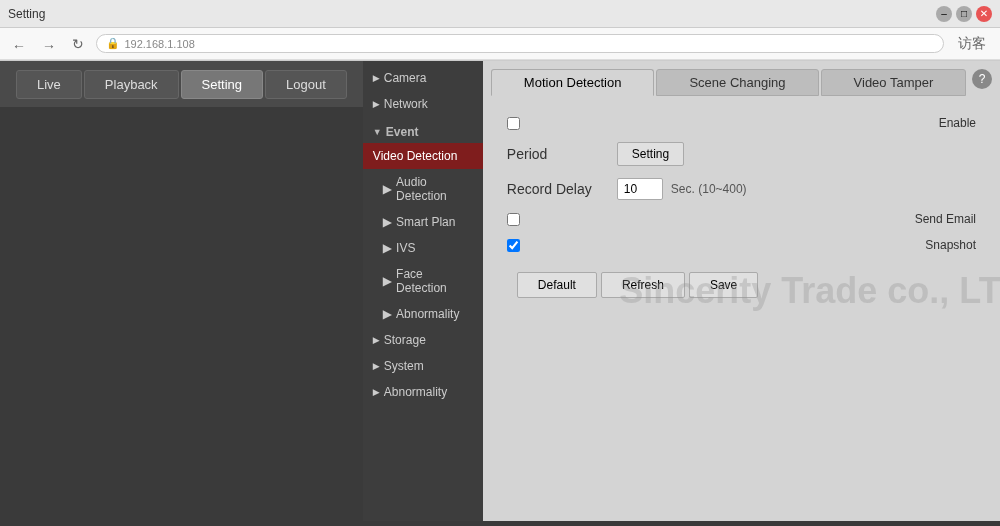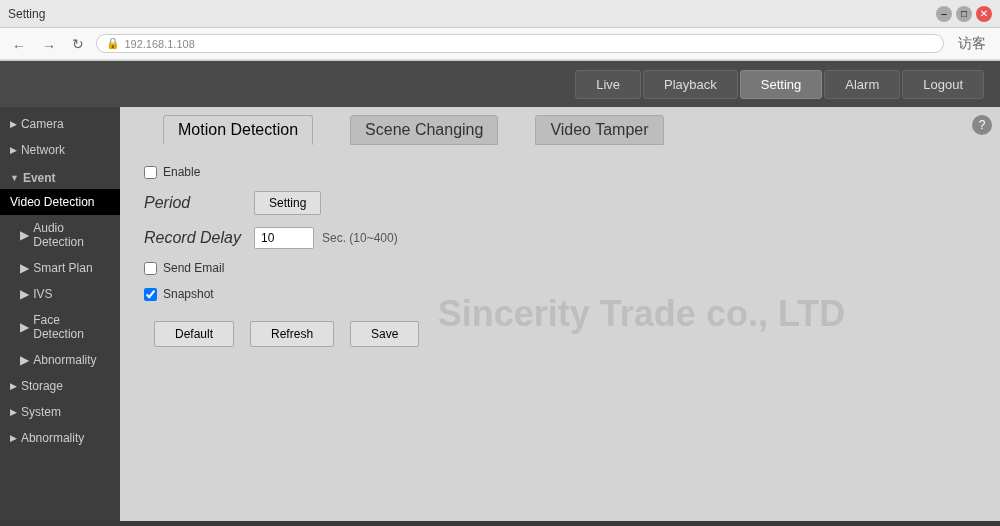--- a/index.html
+++ b/index.html
@@ -15,58 +15,58 @@
     .title-btn.min { background: #aaa; }
     .title-btn.max { background: #aaa; }
     .nav-bar { display: flex; align-items: center; padding: 4px 8px; height: 32px; gap: 8px; background: #f8f8f8; border-bottom: 1px solid #ddd; }
     .nav-btn { background: none; border: none; cursor: pointer; font-size: 14px; color: #666; padding: 2px 4px; }
     .address-bar { flex: 1; border: 1px solid #ccc; border-radius: 12px; padding: 2px 10px; font-size: 12px; background: white; display: flex; align-items: center; gap: 4px; }
     .address-bar span { color: #888; font-size: 11px; }
     .address-text { color: #333; font-size: 12px; }
     .search-btn { background: none; border: none; cursor: pointer; font-size: 14px; color: #666; padding: 2px 6px; }
 
     
-    .app-container { display: flex; flex-direction: column; height: 460px; background: #3a3a3a; }
+    .app-container { display: flex; flex-direction: row; height: 460px; background: #3a3a3a; }
 
     
     .top-nav { background: #4a4a4a; display: flex; justify-content: flex-end; align-items: center; padding: 6px 16px; height: 46px; gap: 2px; }
     .top-nav-btn { padding: 6px 20px; border: 1px solid #666; background: #555; color: #ddd; cursor: pointer; font-size: 13px; border-radius: 3px; }
     .top-nav-btn.active { background: #777; color: white; border-color: #888; }
 
     
     .content-area { display: flex; flex: 1; }
 
     
     .sidebar { width: 120px; background: #3d3d3d; color: #ccc; font-size: 12px; padding-top: 4px; }
     .sidebar-item { padding: 6px 10px; cursor: pointer; display: flex; align-items: center; gap: 4px; }
-    .sidebar-item.active { background: #000000; color: white; }
+    .sidebar-item.active { background: #7f1d1d; color: white; }
     .sidebar-item.section { font-weight: bold; color: #bbb; padding: 8px 10px 4px; }
     .sidebar-arrow { font-size: 9px; }
 
     
     .main-panel { flex: 1; background: #d4d4d4; padding: 8px; position: relative; }
 
     
     .tabs { display: flex; gap: 2px; margin-bottom: 12px; }
-    .tab { padding: 5px 14px; background: #bdbdbd; border: 1px solid #aaa; cursor: pointer; font-size: 16px; color: #333; border-radius: 3px 3px 0 0; margin-left: 35px; }
+    .tab { padding: 5px 32px; background: #bdbdbd; border: 1px solid #aaa; cursor: pointer; font-size: 13px; color: #333; border-radius: 3px 3px 0 0; }
     .tab.active { background: #d4d4d4; border-bottom-color: #d4d4d4; color: #000; }
 
     
     .form-area { padding: 8px 16px; }
     .form-row { display: flex; align-items: center; margin-bottom: 12px; }
-    .form-label { width: 110px; font-size: 16px; color: #333; font-style: italic; }
-    .checkbox-row { display: flex; align-items: center; gap: 6px; margin-bottom: 12px; }
+    .form-label { width: 110px; font-size: 14px; color: #333; }
+    .checkbox-row { display: flex; align-items: center; gap: 6px; margin-bottom: 12px; justify-content: space-between; }
     .checkbox-row label { font-size: 12px; color: #333; }
     input[type="checkbox"] { cursor: pointer; }
     input[type="text"], input[type="number"] { border: 1px solid #aaa; padding: 3px 6px; font-size: 12px; background: white; border-radius: 2px; }
     .btn-setting { padding: 4px 14px; background: #e0e0e0; border: 1px solid #aaa; cursor: pointer; font-size: 12px; border-radius: 2px; }
     .hint-text { font-size: 12px; color: #555; margin-left: 8px; }
 
     
-    .action-buttons { display: flex; gap: 16px; margin-top: 20px; margin-left: 10px; }
+    .action-buttons { display: flex; gap: 4px; margin-top: 20px; margin-left: 10px; }
     .action-btn { padding: 5px 20px; background: #e0e0e0; border: 1px solid #aaa; cursor: pointer; font-size: 12px; border-radius: 2px; }
 
     
     .watermark { position: absolute; top: 50%; left: 50%; transform: translate(-30%, -50%); font-size: 36px; color: rgba(150,150,150,0.35); font-weight: bold; pointer-events: none; white-space: nowrap; }
 
     
     .help-icon { position: absolute; top: 8px; right: 8px; width: 20px; height: 20px; border-radius: 50%; background: #888; color: white; display: flex; align-items: center; justify-content: center; font-size: 12px; cursor: pointer; }
   </style>
 </head>
 <body>
@@ -91,21 +91,20 @@
     <button class="search-btn">访客</button>
   </div>
 </div>
 
 <div class="app-container">
 
   <div class="top-nav">
     <button class="top-nav-btn">Live</button>
     <button class="top-nav-btn">Playback</button>
     <button class="top-nav-btn active">Setting</button>
-    <button class="top-nav-btn">Alarm</button>
     <button class="top-nav-btn">Logout</button>
   </div>
 
   <div class="content-area">
 
     <div class="sidebar">
       <div class="sidebar-item">
         <span class="sidebar-arrow">▶</span>
         <span>Camera</span>
       </div>
@@ -174,21 +173,21 @@
         <div class="form-row">
           <span class="form-label">Period</span>
           <button class="btn-setting">Setting</button>
         </div>
 
 
 
 
         <div class="form-row">
           <span class="form-label">Record Delay</span>
-          <input type="text" style="width: 60px;" value="10">
+          <input type="text" style="width: 46px;" value="10">
           <span class="hint-text">Sec. (10~400)</span>
         </div>
 
         <div class="checkbox-row">
           <input type="checkbox" id="email-cb" style="">
           <label for="email-cb">Send Email</label>
         </div>
 
         <div class="checkbox-row">
           <input type="checkbox" id="snapshot-cb" checked="" style="">

